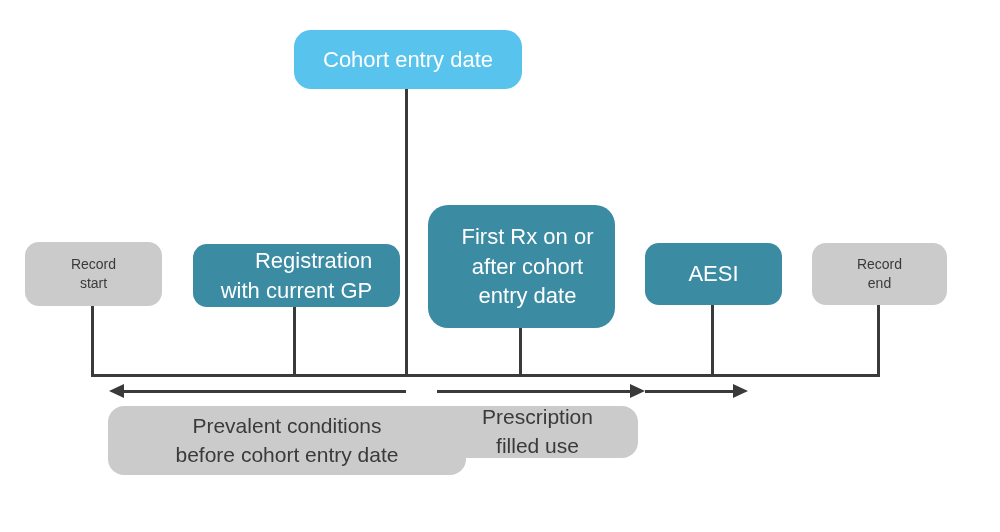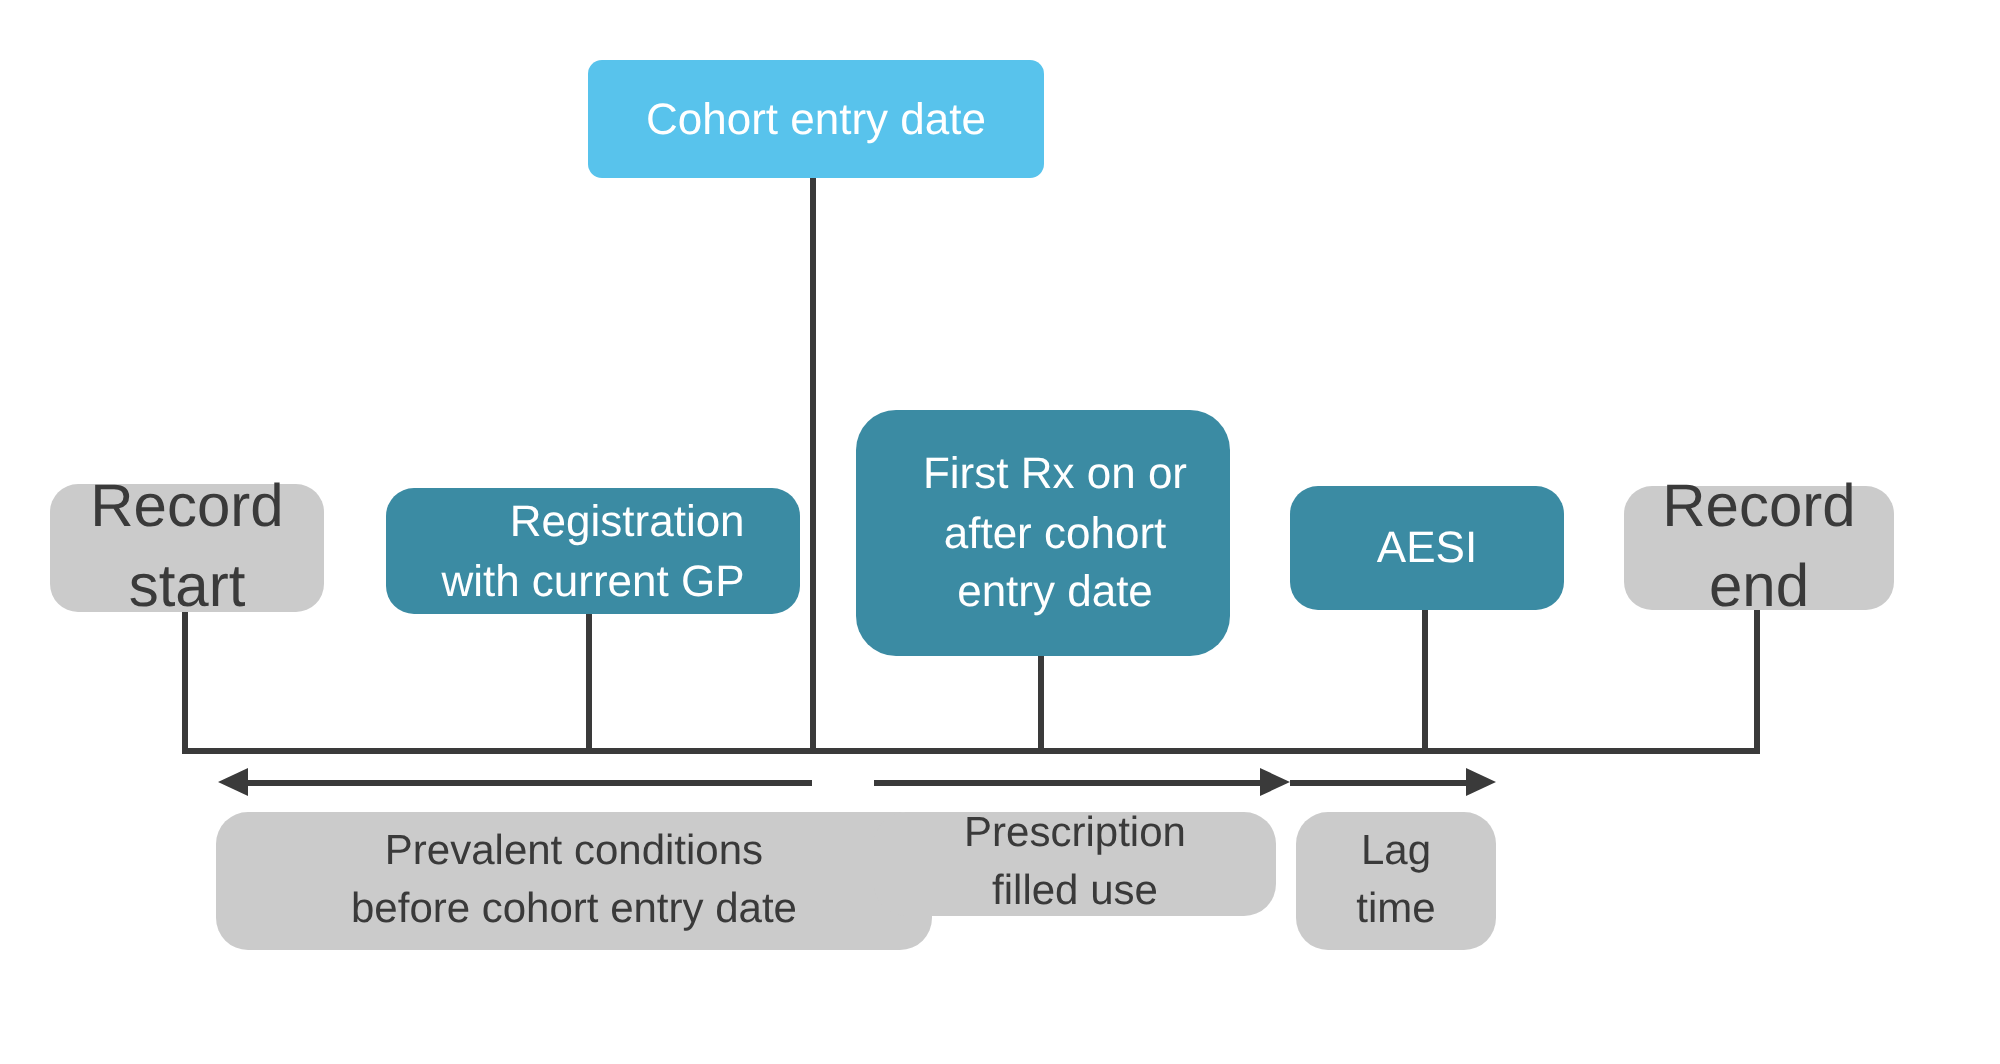--- a/index.html
+++ b/index.html
@@ -24,34 +24,34 @@
     display: flex;
     align-items: center;
     justify-content: center;
     text-align: center;
     white-space: pre-line;
     line-height: 1.34;
   }
   .sky-box {
     background: var(--sky);
     color: #ffffff;
-    border-radius: 7px;
+    border-radius: 17px;
     font-size: 22px;
   }
   .teal-box {
     background: var(--teal);
     color: #ffffff;
     border-radius: 14px;
     font-size: 22px;
   }
   .gray-box {
     background: var(--gray);
     color: var(--ink);
     border-radius: 14px;
-    font-size: 30px;
+    font-size: 14px;
   }
   .period-box {
     background: var(--gray);
     color: var(--ink);
     border-radius: 16px;
     font-size: 21px;
     line-height: 1.38;
   }
   .vline {
     position: absolute;
@@ -141,16 +141,14 @@
 
   <div class="hline" id="arrow3-line"></div>
   <div class="tri tri-right" id="arrow3-head"></div>
 
   <div class="box period-box" id="prevalent-box">Prevalent conditions
 before cohort entry date</div>
 
   <div class="box period-box" id="prescription-box">Prescription
 filled use</div>
 
-  <div class="box period-box" id="lag-box">Lag
-time</div>
 
 </div>
 
 </body></html>

